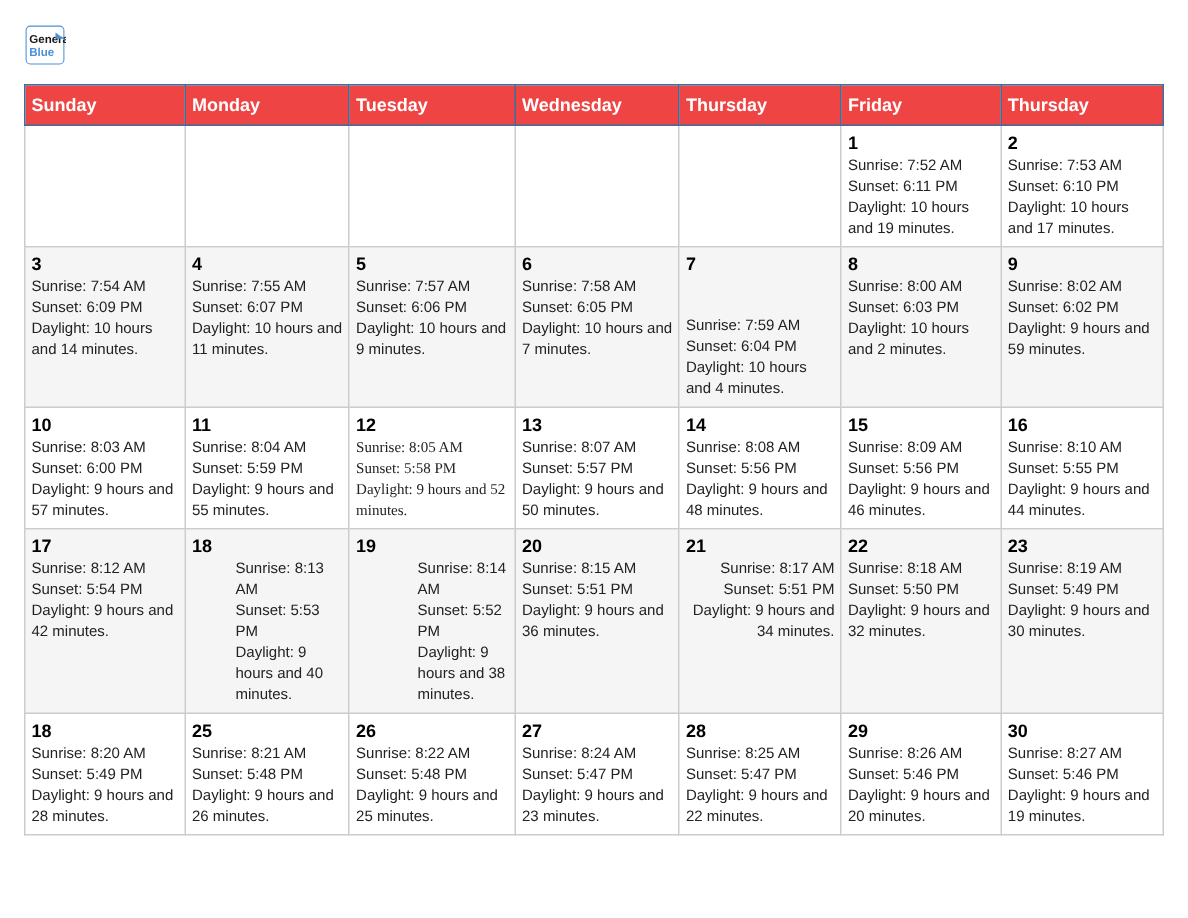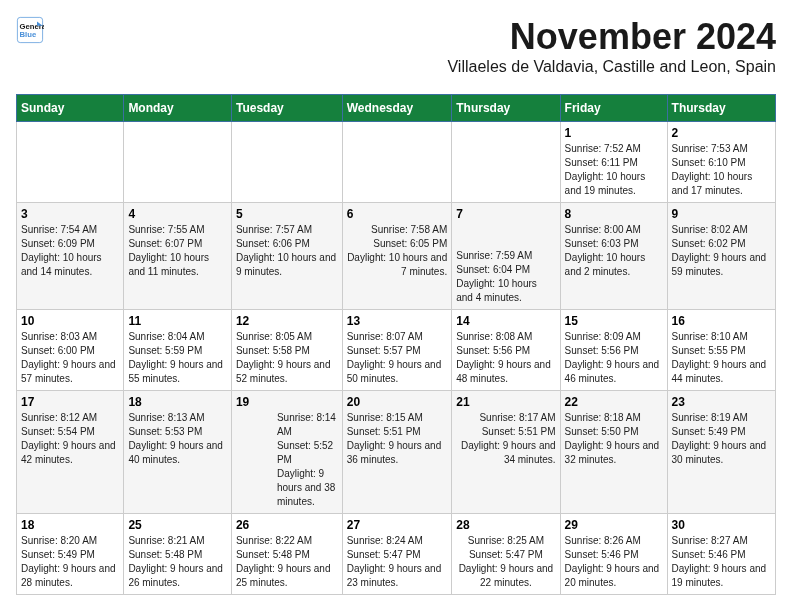--- a/index.html
+++ b/index.html
@@ -33,21 +33,21 @@
       font-size: 16px;
       color: #1a1a1a;
       margin-bottom: 8px;
     }
     .calendar-table {
       width: 100%;
       border-collapse: collapse;
       font-size: 11px;
     }
     .calendar-table th {
-      background-color: #15803d;
+      background-color: #ef4444;
       color: #fff;
       padding: 6px 4px;
       text-align: left;
       font-weight: bold;
       font-size: 12px;
       border: 1px solid #3a6fa0;
     }
     .calendar-table td {
       border: 1px solid #ccc;
       vertical-align: top;
@@ -84,24 +84,20 @@
 
 <div class="top-header">
   <div class="header-logo">
     <svg class="logo-icon" viewBox="0 0 40 40">
       <rect x="2" y="2" width="36" height="36" rx="4" fill="#fff" stroke="#4a90d9" stroke-width="1"></rect>
       <text x="5" y="18" font-size="11" font-weight="bold" fill="#1a1a1a">General</text>
       <text x="5" y="30" font-size="11" font-weight="bold" fill="#4a90d9">Blue</text>
       <polygon points="30,8 38,14 30,14" fill="#4a90d9"></polygon>
     </svg>
   </div>
-  <div class="title-section">
-    <div class="month-title">November 2024</div>
-    <div class="location-title">Villaeles de Valdavia, Castille and Leon, Spain</div>
-  </div>
 </div>
 
 <table class="calendar-table">
   <thead>
     <tr id="weekday-header">
         <th>Sunday</th>
         <th>Monday</th>
         <th>Tuesday</th>
         <th>Wednesday</th>
         <th>Thursday</th>
@@ -143,21 +139,21 @@
 Daylight: 10 hours and 11 minutes.</div>
         </td>
         <td>
           <div class="day-number">5</div>
           <div class="day-info" style="white-space: pre-line;">Sunrise: 7:57 AM
 Sunset: 6:06 PM
 Daylight: 10 hours and 9 minutes.</div>
         </td>
         <td>
           <div class="day-number">6</div>
-          <div class="day-info" style="white-space: pre-line; text-align: right;">Sunrise: 7:58 AM
+          <div class="day-info" style="white-space: pre-line;">Sunrise: 7:58 AM
 Sunset: 6:05 PM
 Daylight: 10 hours and 7 minutes.</div>
         </td>
         <td>
           <div class="day-number">7</div>
           <div class="day-info" style="white-space: pre-line; margin-top: 28px;">Sunrise: 7:59 AM
 Sunset: 6:04 PM
 Daylight: 10 hours and 4 minutes.</div>
         </td>
         <td>
@@ -181,21 +177,21 @@
 Daylight: 9 hours and 57 minutes.</div>
         </td>
         <td>
           <div class="day-number">11</div>
           <div class="day-info" style="white-space: pre-line;">Sunrise: 8:04 AM
 Sunset: 5:59 PM
 Daylight: 9 hours and 55 minutes.</div>
         </td>
         <td>
           <div class="day-number">12</div>
-          <div class="day-info" style="white-space: pre-line;">Sunrise: 8:05 AM
+          <div class="day-info" style="white-space: pre-line; font-family: Liberation Serif, serif;">Sunrise: 8:05 AM
 Sunset: 5:58 PM
 Daylight: 9 hours and 52 minutes.</div>
         </td>
         <td>
           <div class="day-number">13</div>
           <div class="day-info" style="white-space: pre-line;">Sunrise: 8:07 AM
 Sunset: 5:57 PM
 Daylight: 9 hours and 50 minutes.</div>
         </td>
         <td>
@@ -219,21 +215,21 @@
       </tr>
       <tr>
         <td>
           <div class="day-number">17</div>
           <div class="day-info" style="white-space: pre-line;">Sunrise: 8:12 AM
 Sunset: 5:54 PM
 Daylight: 9 hours and 42 minutes.</div>
         </td>
         <td>
           <div class="day-number">18</div>
-          <div class="day-info" style="white-space: pre-line;">Sunrise: 8:13 AM
+          <div class="day-info" style="white-space: pre-line; margin-left: 29px;">Sunrise: 8:13 AM
 Sunset: 5:53 PM
 Daylight: 9 hours and 40 minutes.</div>
         </td>
         <td>
           <div class="day-number">19</div>
           <div class="day-info" style="white-space: pre-line; margin-left: 41px;">Sunrise: 8:14 AM
 Sunset: 5:52 PM
 Daylight: 9 hours and 38 minutes.</div>
         </td>
         <td>
@@ -281,21 +277,21 @@
 Daylight: 9 hours and 25 minutes.</div>
         </td>
         <td>
           <div class="day-number">27</div>
           <div class="day-info" style="white-space: pre-line;">Sunrise: 8:24 AM
 Sunset: 5:47 PM
 Daylight: 9 hours and 23 minutes.</div>
         </td>
         <td>
           <div class="day-number">28</div>
-          <div class="day-info" style="white-space: pre-line; text-align: center;">Sunrise: 8:25 AM
+          <div class="day-info" style="white-space: pre-line;">Sunrise: 8:25 AM
 Sunset: 5:47 PM
 Daylight: 9 hours and 22 minutes.</div>
         </td>
         <td>
           <div class="day-number">29</div>
           <div class="day-info" style="white-space: pre-line;">Sunrise: 8:26 AM
 Sunset: 5:46 PM
 Daylight: 9 hours and 20 minutes.</div>
         </td>
         <td>

